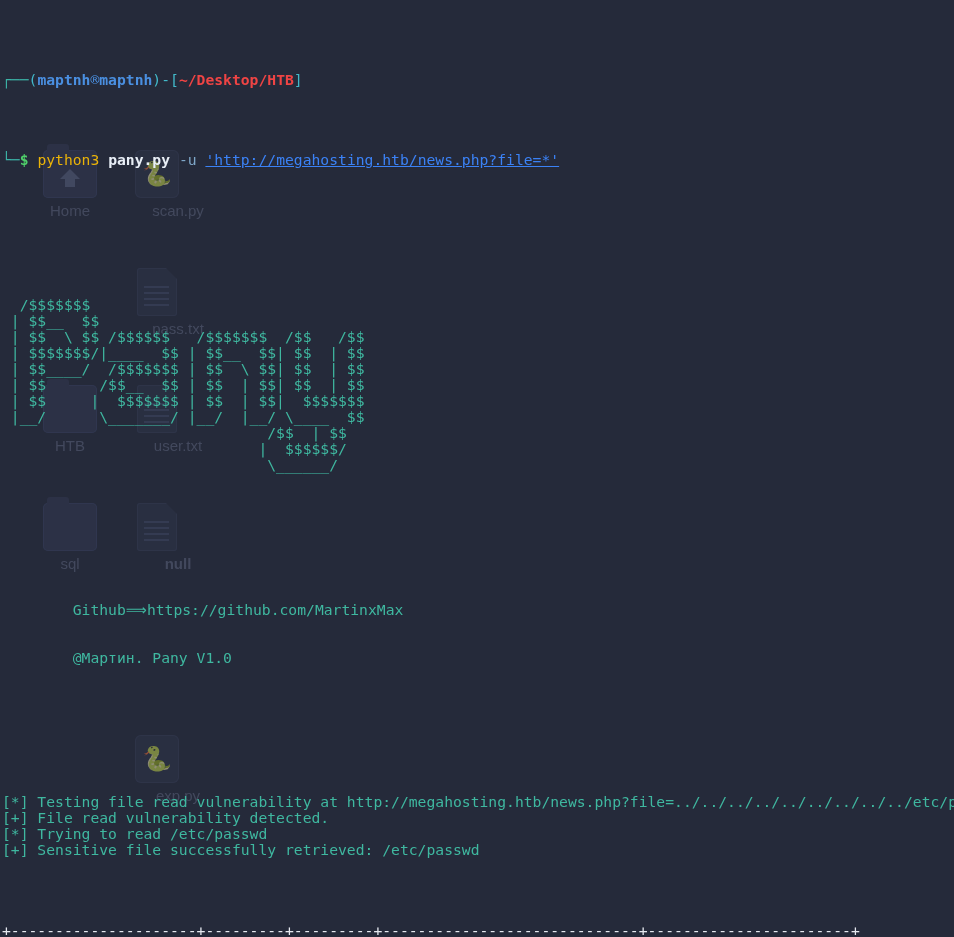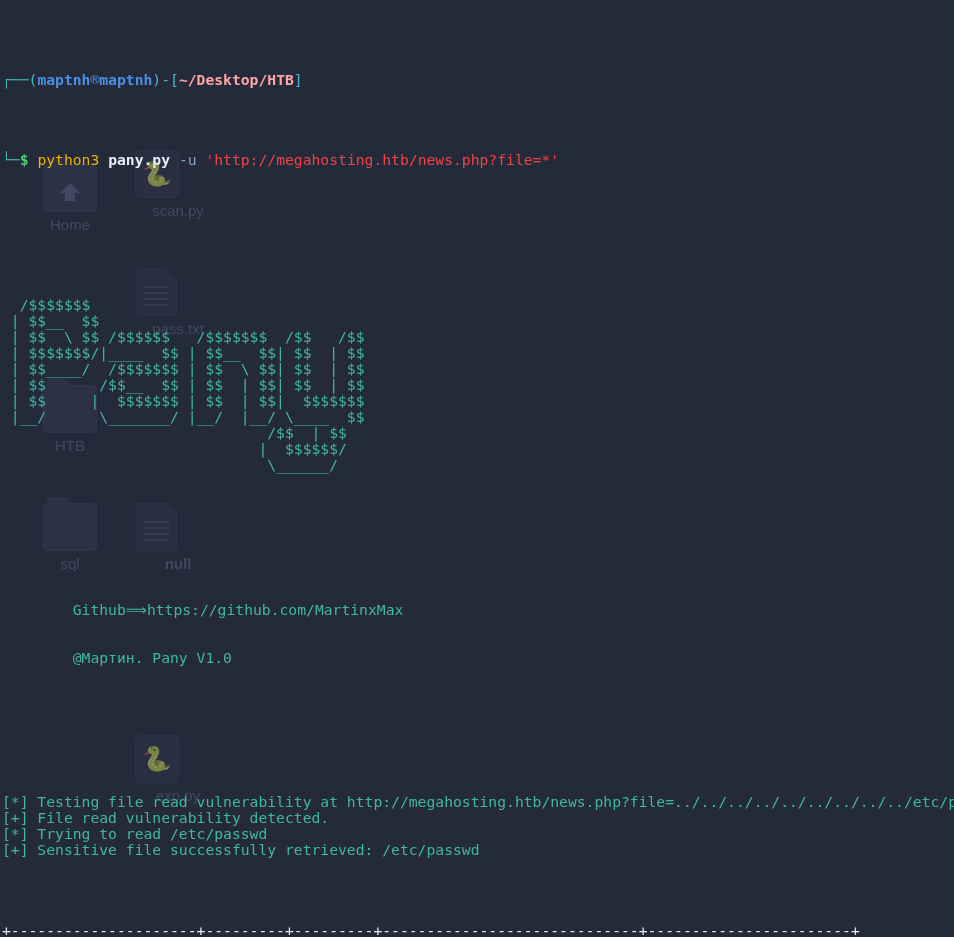--- a/index.html
+++ b/index.html
@@ -127,39 +127,39 @@
   }
   .line { height: 16.05px; padding-left: 2px; }
 
   
   .c-frame   { color: #3cb3a6; }
   .c-paren   { color: #42b9c9; }
   .c-user    { color: #4a8fe0; font-weight: bold; }
   .c-at      { color: #4a8fe0; }
   .c-dash    { color: #42b9c9; }
   .c-bracket { color: #42b9c9; }
-  .c-path    { color: #fca5a5; font-weight: bold; }
+  .c-path    { color: #ef4444; font-weight: bold; }
   .c-dollar  { color: #4fd06a; font-weight: bold; }
   .c-cmd     { color: #eab308; }
   .c-script  { color: #e8eef6; font-weight: bold; }
   .c-flag    { color: #7fa7c8; }
-  .c-str     { color: #ef4444; }
+  .c-str     { color: #3b82f6; text-decoration: underline; }
 
   
   .c-banner  { color: #3fb8a0; }
   .c-info    { color: #3fb8a0; }
 
   
   .c-rule    { color: #e6e9f0; }
 </style>
 </head>
 <body>
 
 <div id="desktop">
-    <div class="desk-icon" style="left: 22px; top: 164px;">
+    <div class="desk-icon" style="left: 22px; top: 150px;">
       <div class="desk-glyph g-folder">
         <div class="home-mark"></div>
       </div>
       <div>Home</div>
     </div>
     <div class="desk-icon" style="left: 130px; top: 150px;">
       <div class="desk-glyph g-py">
         <div class="snake">🐍</div>
       </div>
       <div>scan.py</div>
@@ -172,20 +172,31 @@
           <i></i>
           <i></i>
         </div>
       </div>
       <div>pass.txt</div>
     </div>
     <div class="desk-icon" style="left: 22px; top: 385px;">
       <div class="desk-glyph g-folder"></div>
       <div>HTB</div>
     </div>
+    <div class="desk-icon" style="left: 130px; top: 385px;">
+      <div class="desk-glyph g-file">
+        <div class="lines">
+          <i></i>
+          <i></i>
+          <i></i>
+          <i></i>
+        </div>
+      </div>
+      <div>user.txt</div>
+    </div>
     <div class="desk-icon" style="left: 22px; top: 503px;">
       <div class="desk-glyph g-folder"></div>
       <div>sql</div>
     </div>
     <div class="desk-icon" style="left: 130px; top: 503px; font-weight: bold;">
       <div class="desk-glyph g-file">
         <div class="lines">
           <i></i>
           <i></i>
           <i></i>

